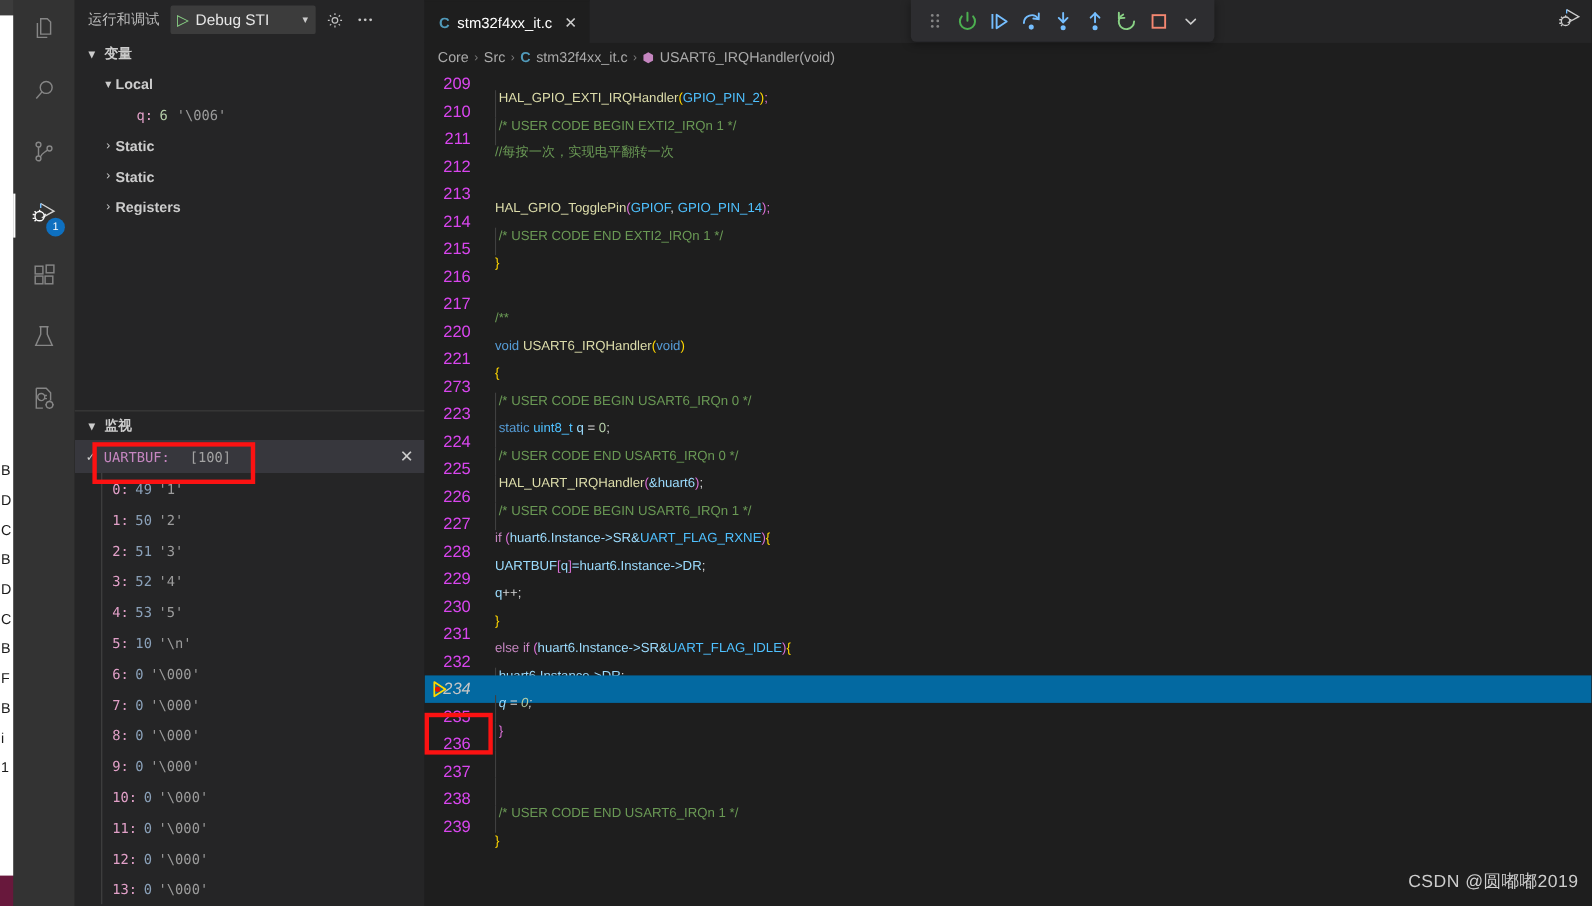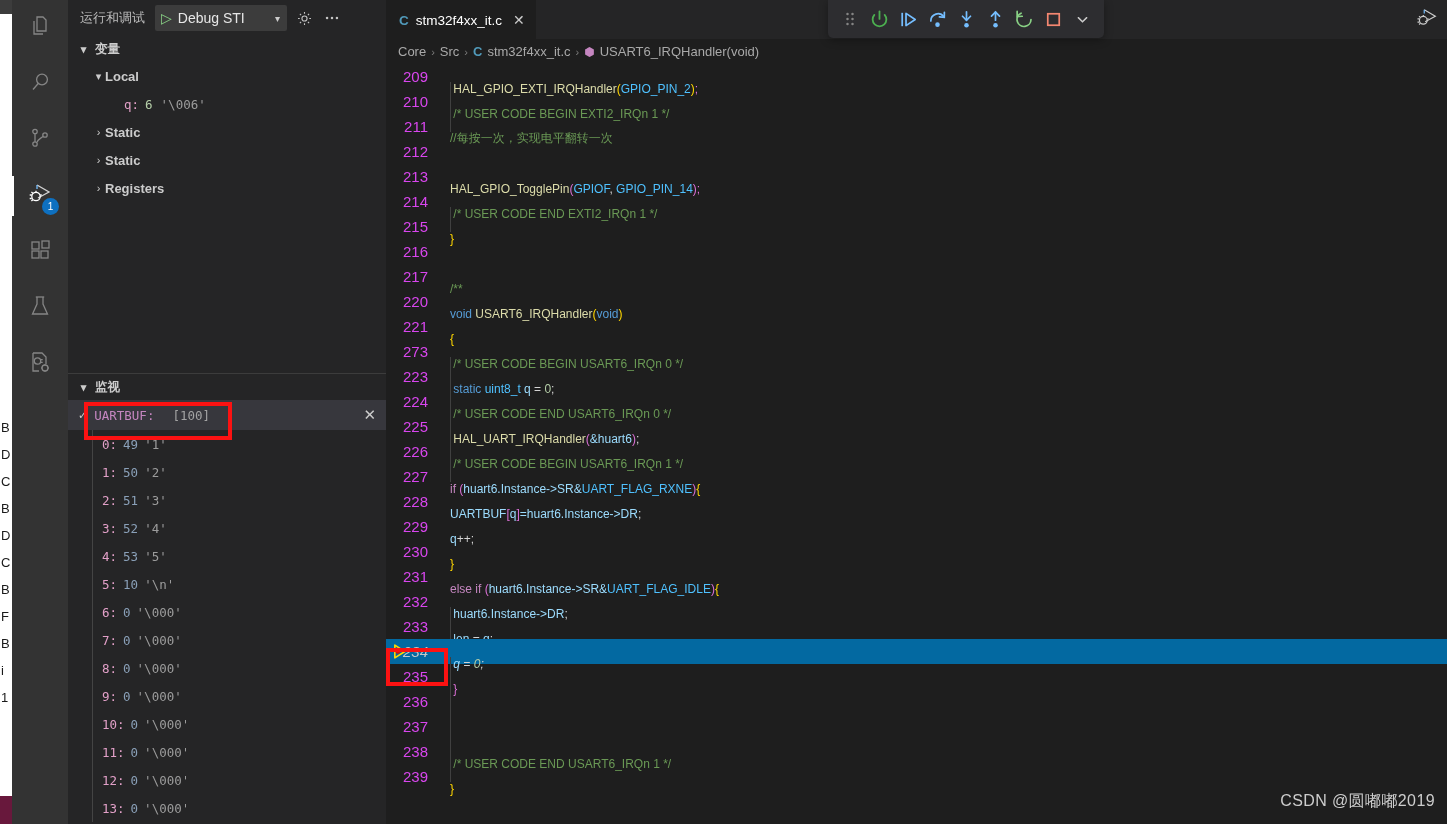--- a/index.html
+++ b/index.html
@@ -547,24 +547,20 @@
         <span class="ctext"><span class="t-par1">}</span></span>
       </div>
       <div class="code-line">
         <span class="ln">231</span>
         <span class="ctext"><span class="t-ctl">else if </span><span class="t-par2">(</span><span class="t-var">huart6.Instance-&gt;SR&amp;</span><span class="t-const">UART_FLAG_IDLE</span><span class="t-par2">)</span><span class="t-par1">{</span></span>
       </div>
       <div class="code-line">
         <span class="ln">232</span>
         <span class="ctext"><span class="guide" style="left: 0px;"></span> <span class="t-var">huart6.Instance-&gt;DR</span><span class="t-plain">;</span></span>
       </div>
-      <div class="code-line">
-        <span class="ln">233</span>
-        <span class="ctext"><span class="guide" style="left: 0px;"></span> <span class="t-var">len </span><span class="t-plain">= </span><span class="t-var">q</span><span class="t-plain">;</span></span>
-      </div>
       <div class="code-line highlight current">
         <span class="bp-marker"><svg width="17" height="17" viewBox="0 0 18 18">
             <path d="M3 2.2 L13.6 9 L3 15.8 Z" fill="none" stroke="#ffd700" stroke-width="1.7" stroke-linejoin="round"></path>
             <circle cx="6.2" cy="9" r="2.5" fill="#e51400"></circle>
           </svg></span>
         <span class="ln">234</span>
         <span class="ctext"><span class="guide" style="left: 0px;"></span> <span class="t-var">q </span><span class="t-plain">= </span><span class="t-num">0</span><span class="t-plain">;</span></span>
       </div>
       <div class="code-line">
         <span class="ln">235</span>

